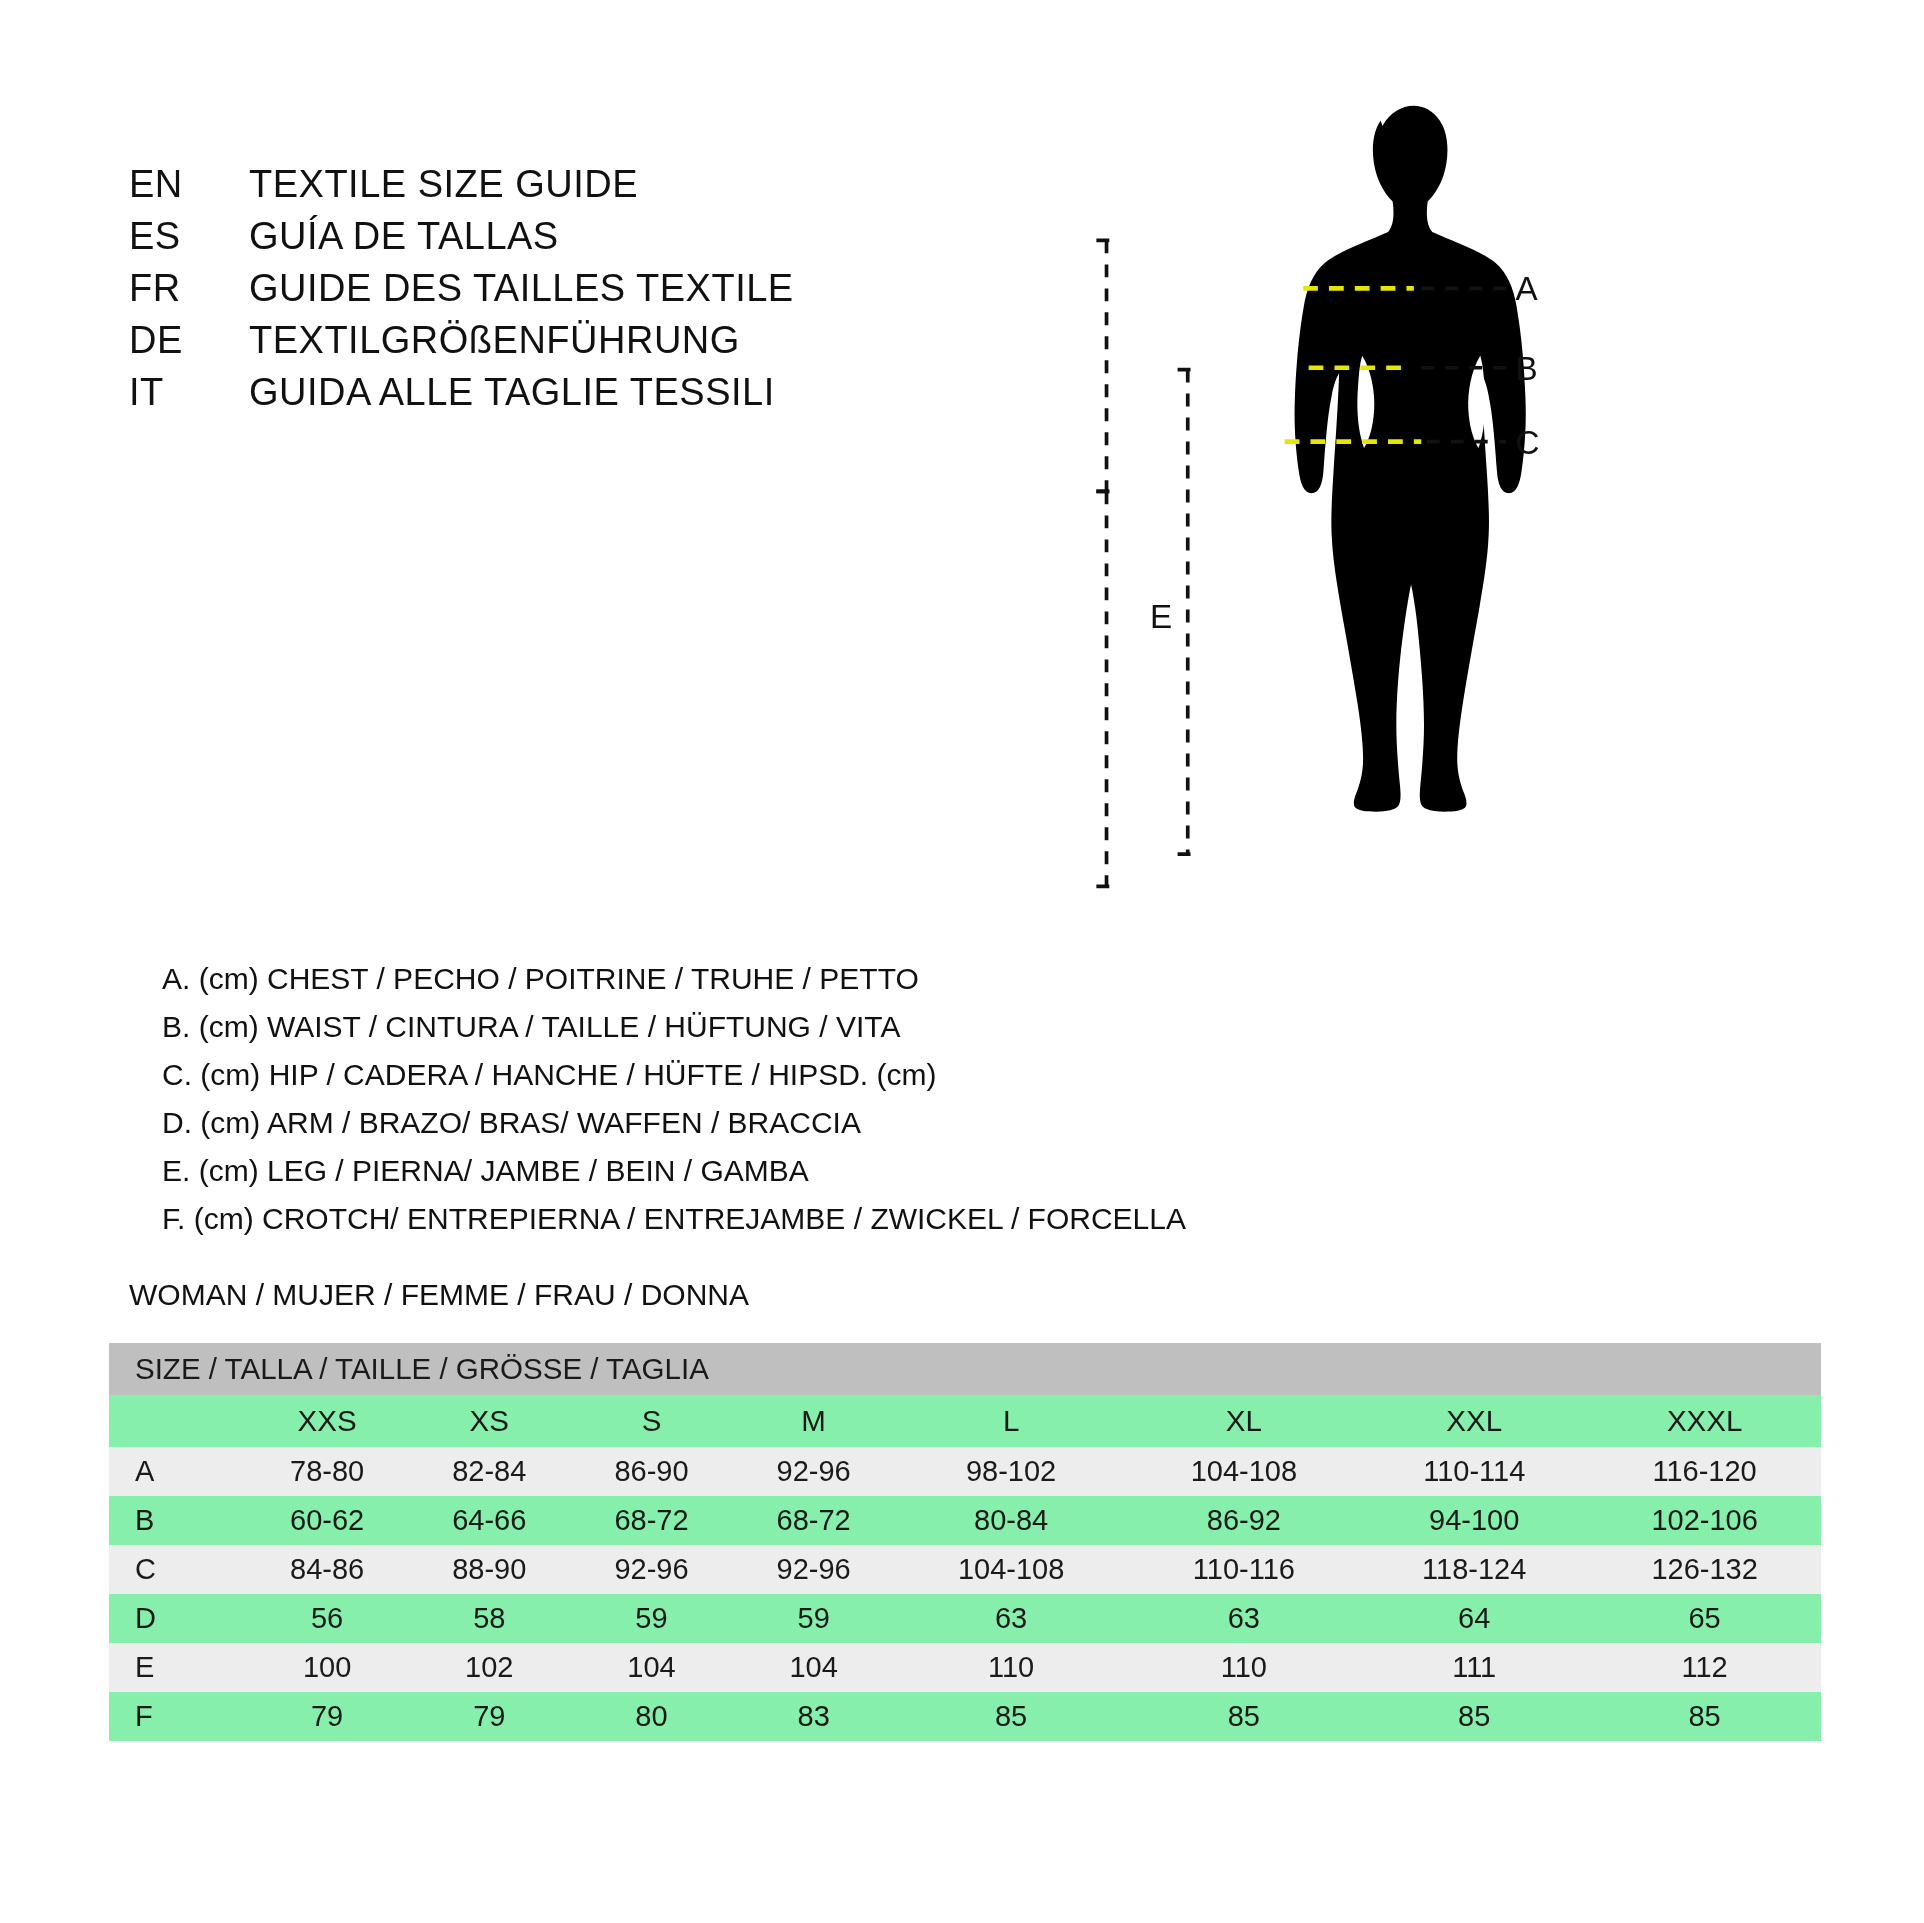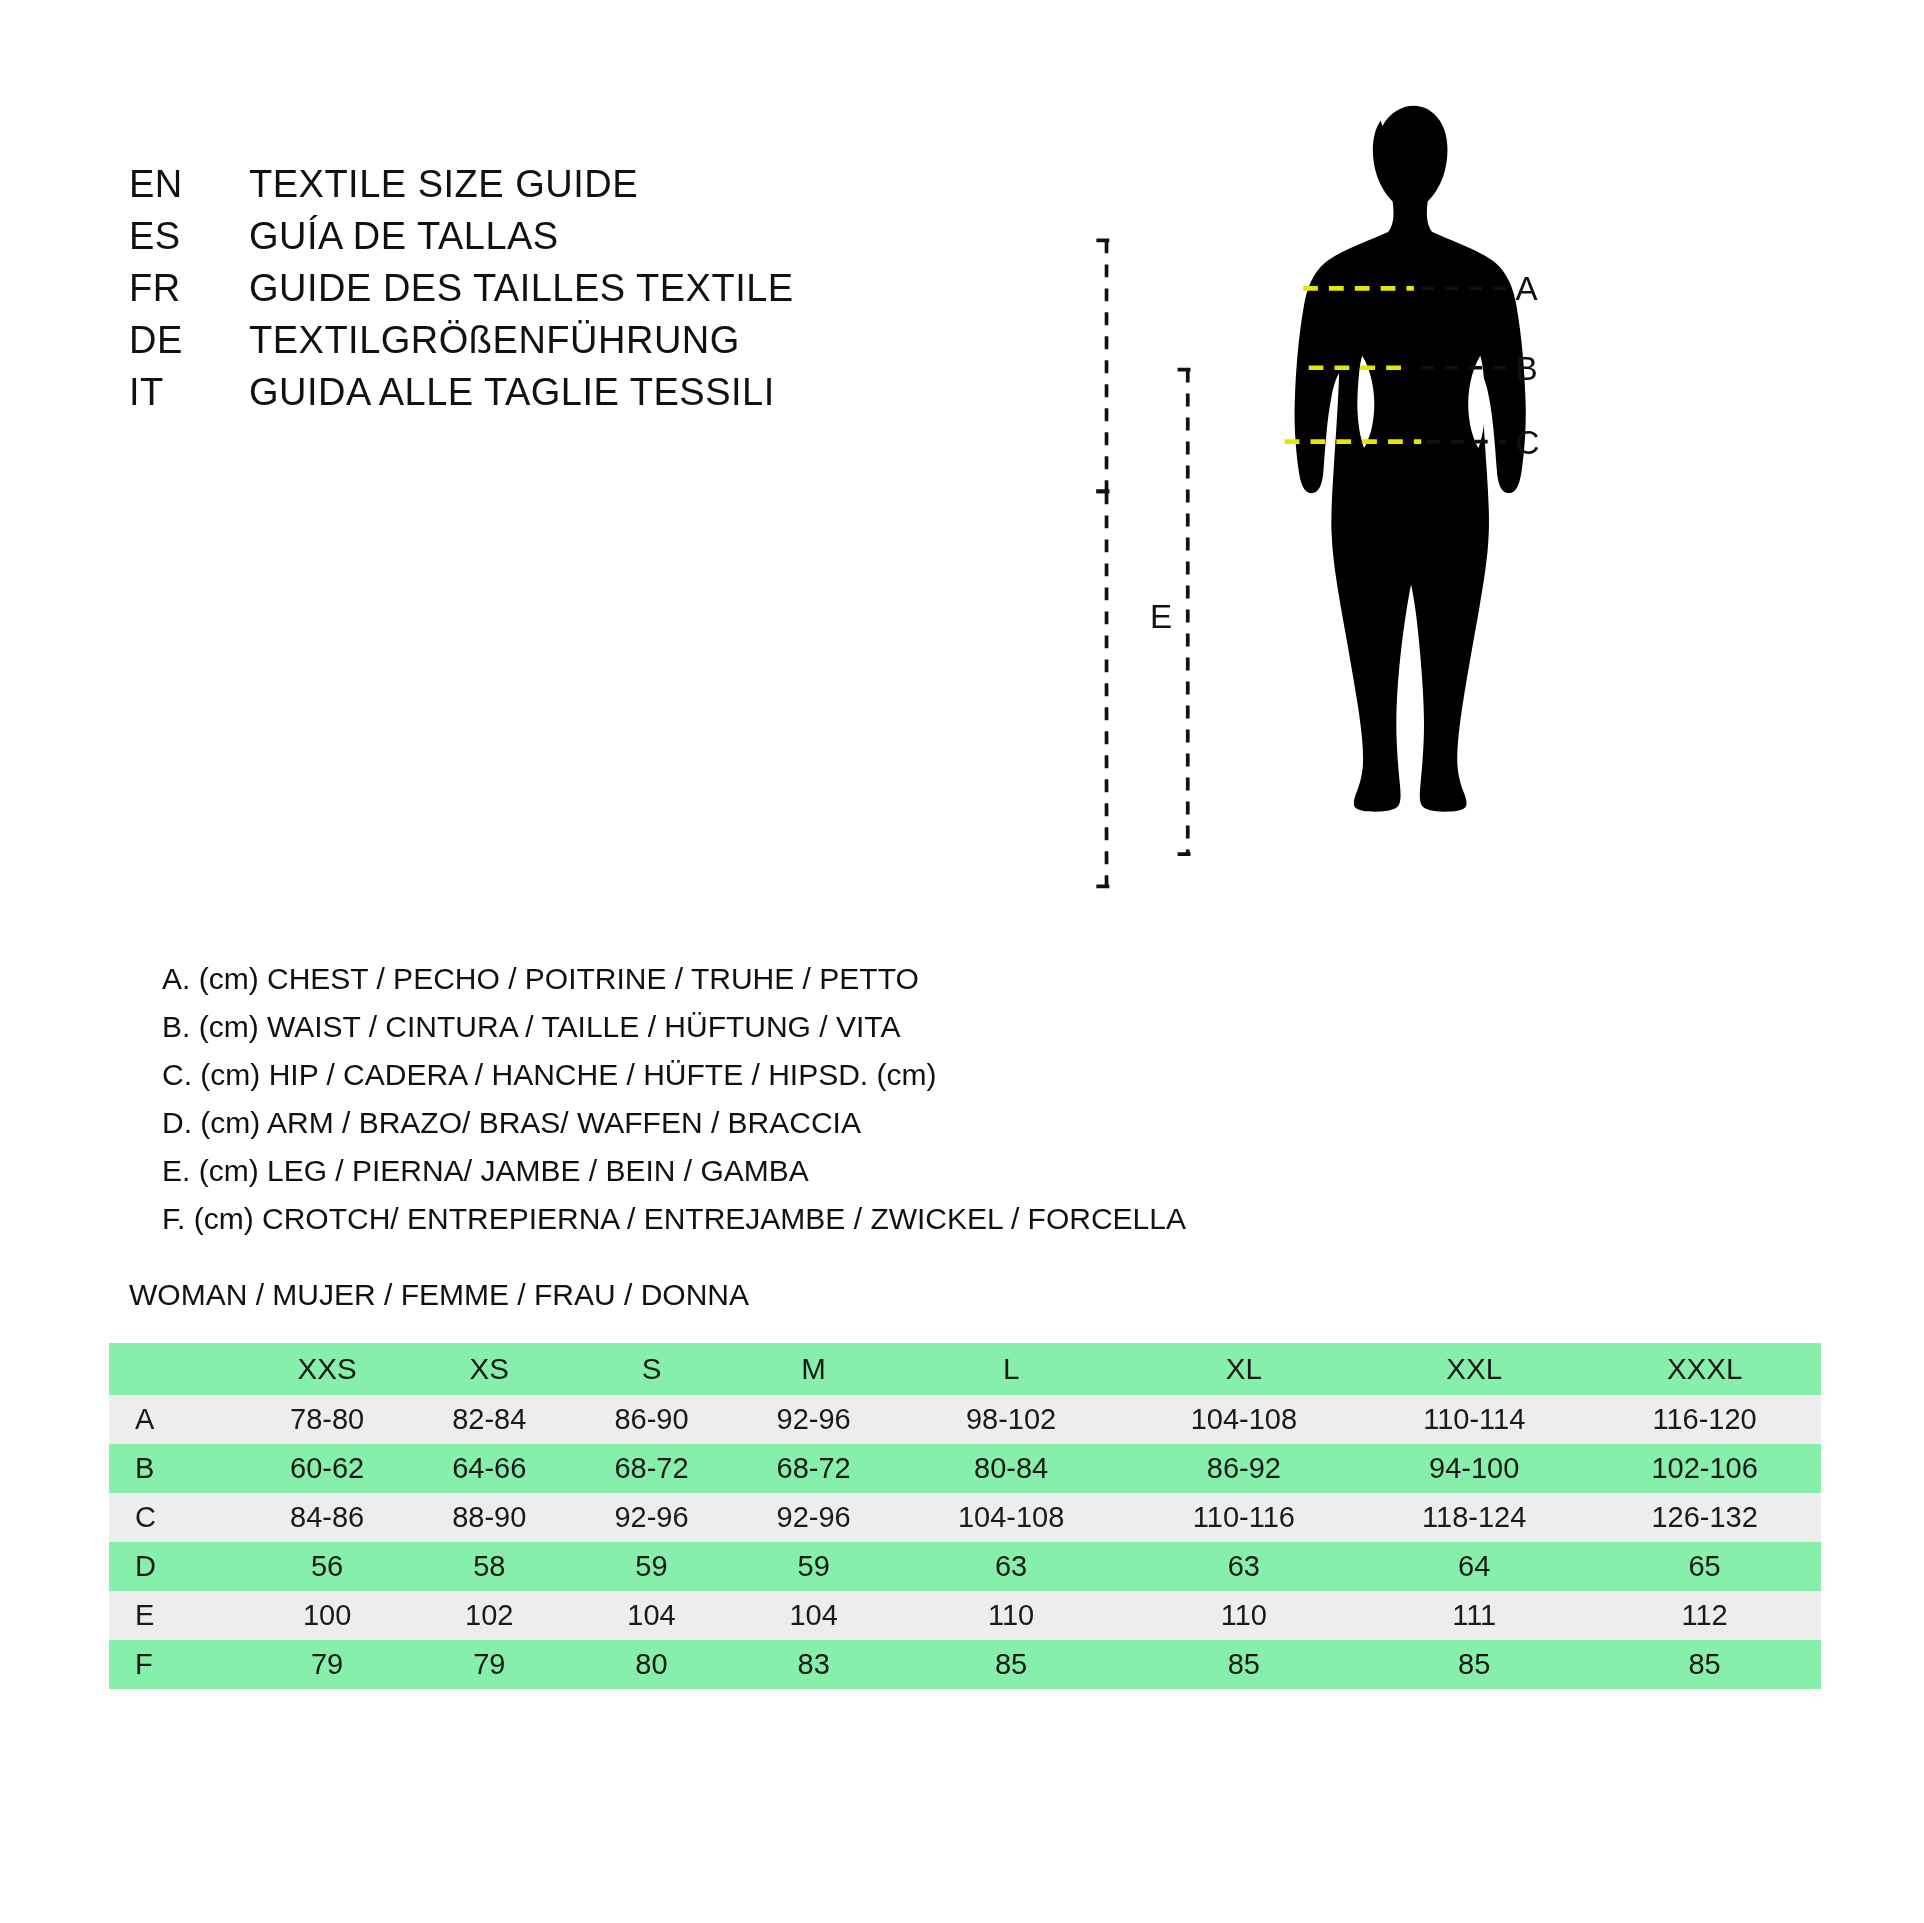--- a/index.html
+++ b/index.html
@@ -244,20 +244,23 @@
   <div class="legend-row">C. (cm) HIP / CADERA / HANCHE / HÜFTE / HIPSD. (cm)</div>
   <div class="legend-row">D. (cm) ARM / BRAZO/ BRAS/ WAFFEN / BRACCIA</div>
   <div class="legend-row">E. (cm) LEG / PIERNA/ JAMBE / BEIN / GAMBA</div>
   <div class="legend-row">F. (cm) CROTCH/ ENTREPIERNA / ENTREJAMBE / ZWICKEL / FORCELLA</div>
 </div>
 
 <div id="gender-label">WOMAN / MUJER / FEMME / FRAU / DONNA</div>
 
 <table id="size-table">
   <tbody>
+    <tr class="head-row band-grey">
+      <td colspan="9">SIZE / TALLA / TAILLE / GRÖSSE / TAGLIA</td>
+    </tr>
     <tr class="cols-row band-white">
       <td class="row-head"></td>
       <td>XXS</td>
       <td>XS</td>
       <td>S</td>
       <td>M</td>
       <td>L</td>
       <td>XL</td>
       <td>XXL</td>
       <td>XXXL</td>

